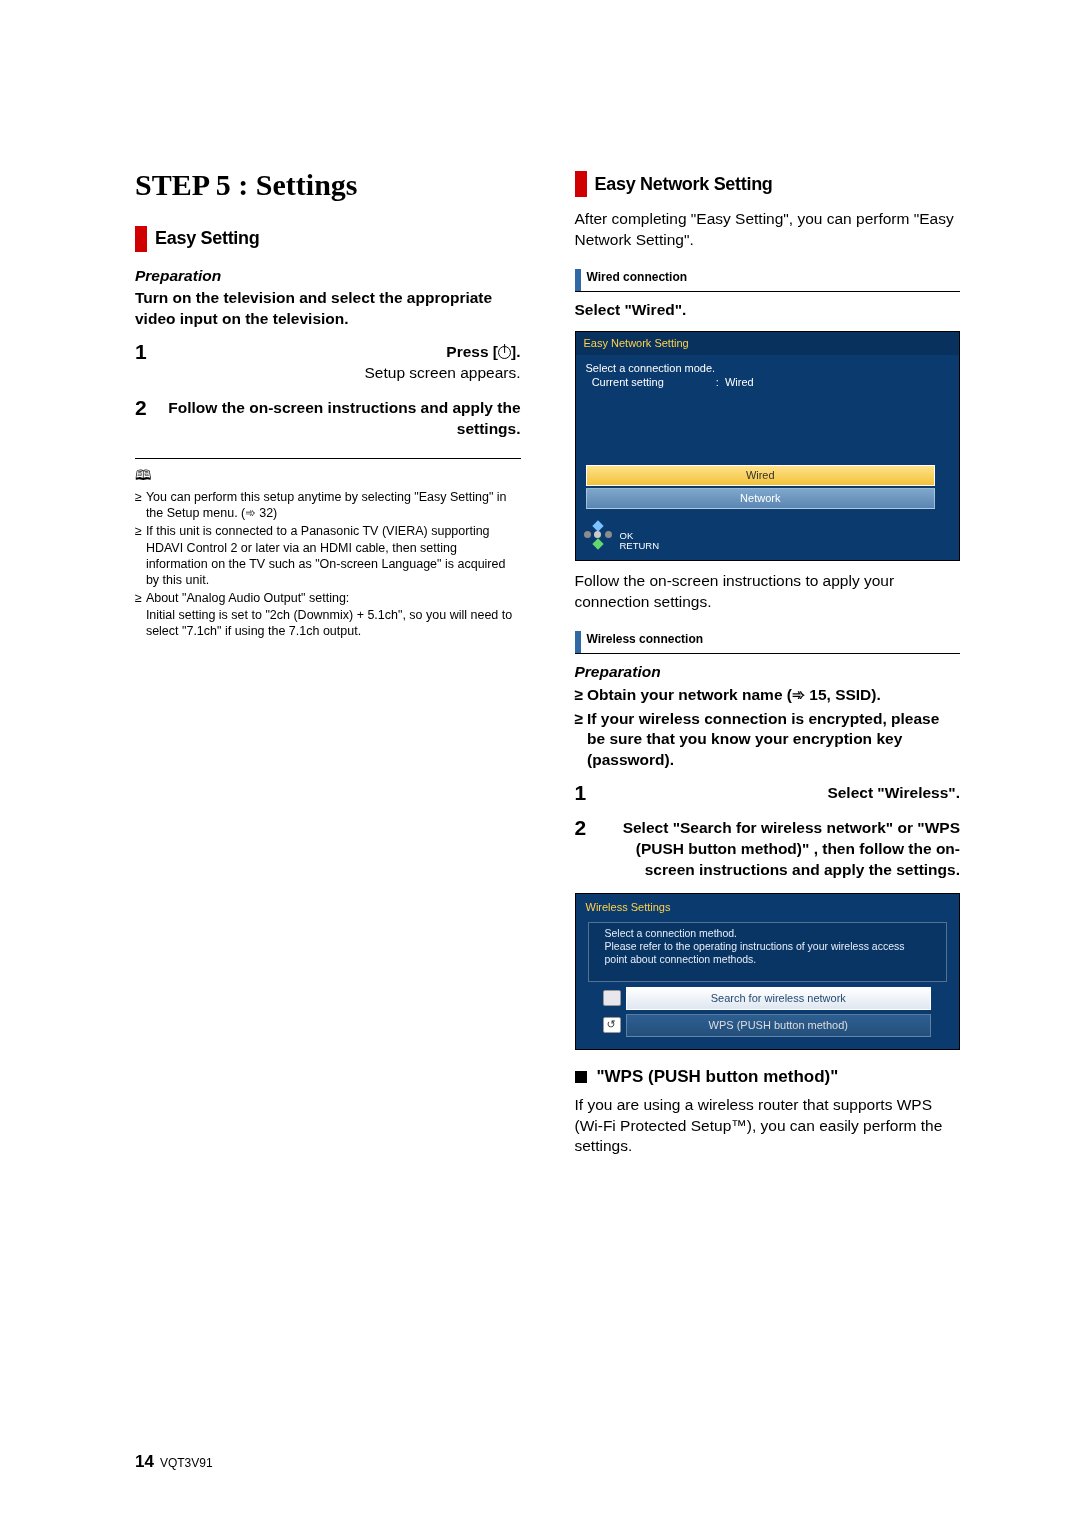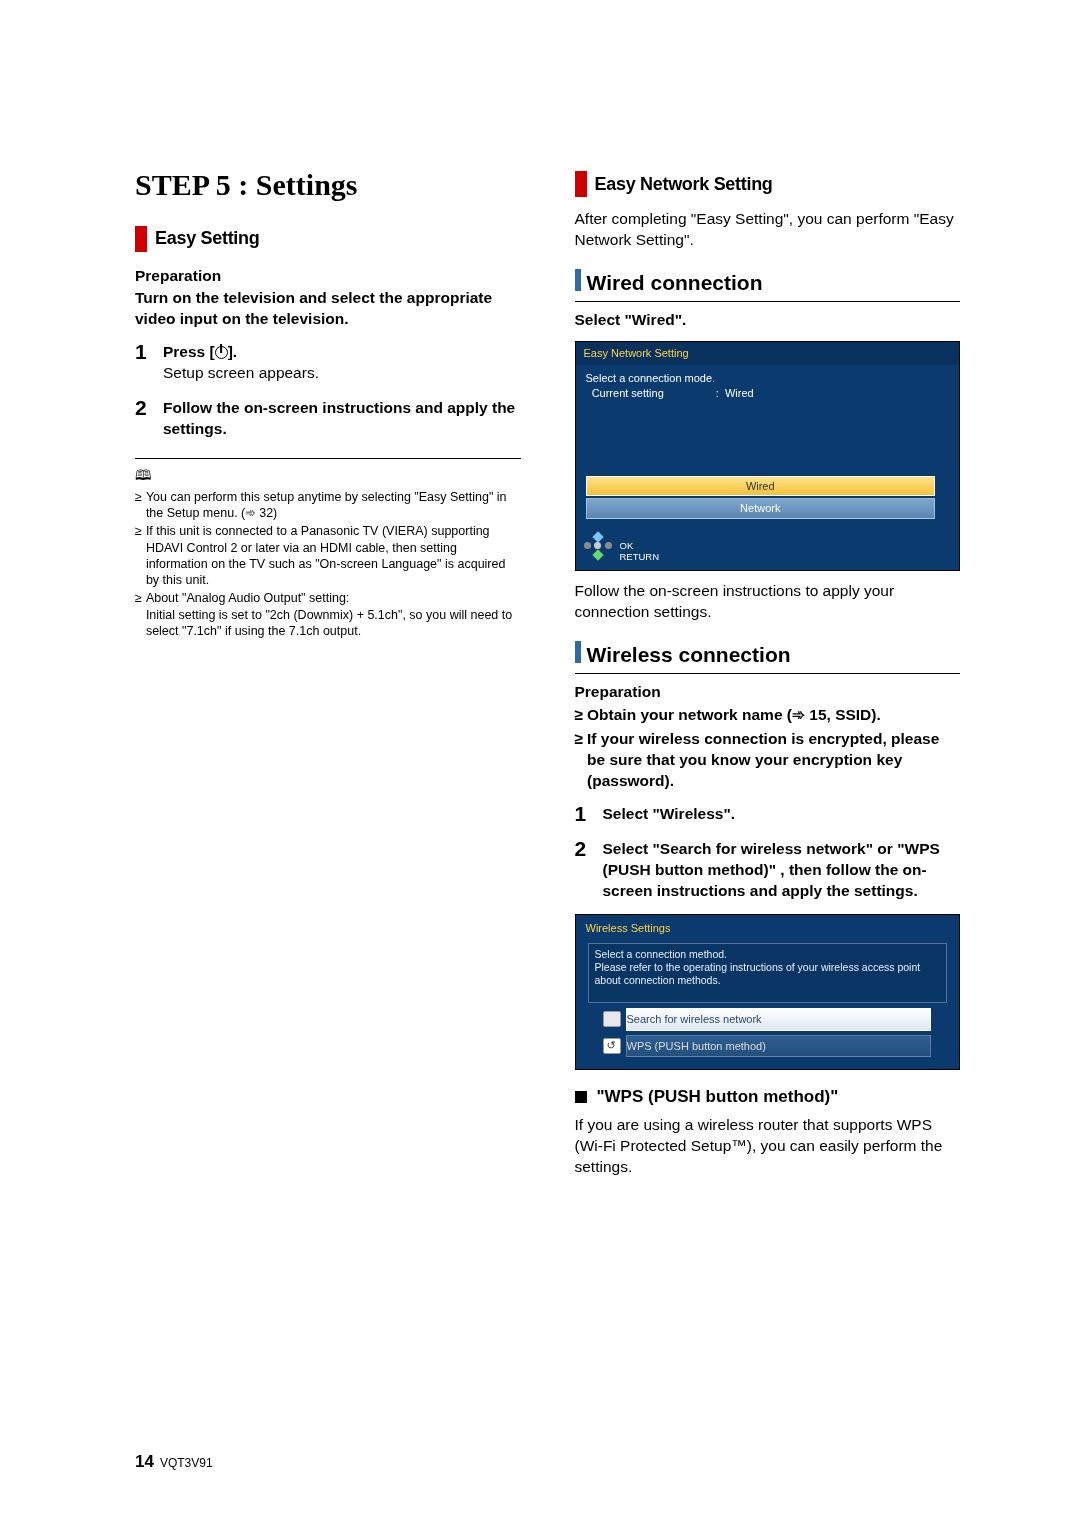--- a/index.html
+++ b/index.html
@@ -55,39 +55,39 @@
   }
   .sub-bar .tick {
     width: 6px;
     background: #2f6aa5;
     margin-right: 6px;
     flex-shrink: 0;
     height: 22px;
   }
   .sub-bar .label {
     font-weight: 900;
-    font-size: 21px;
+    font-size: 12px;
     padding-bottom: 4px;
   }
   p { margin-bottom: 10px; }
   .bold { font-weight: bold; }
-  .prep { font-weight: bold; margin-top: 14px; margin-bottom: 2px; }
+  .prep { font-weight: bold; margin-top: 14px; margin-bottom: 2px; font-style: italic; }
   ol.num { list-style: none; padding: 0; margin-top: 10px; }
   ol.num > li {
     display: flex;
     margin-bottom: 12px;
   }
   ol.num > li > .n {
     font-weight: 900;
     font-size: 21px;
     width: 28px;
     flex-shrink: 0;
     line-height: 1.1;
   }
-  ol.num > li > .body { flex: 1; padding-top: 2px; }
+  ol.num > li > .body { flex: 1; padding-top: 2px; text-align: right; }
   .hr-thin { height:1px; background:#000; border:none; margin:18px 0 6px 0; }
   .note-icon { display:inline-block; font-size:14px; margin-bottom:4px; }
   ul.notes { list-style:none; padding:0; font-size: 12.5px; line-height:1.3; }
   ul.notes > li { display:flex; margin-bottom:2px; }
   ul.notes > li::before { content:"≥"; margin-right:4px; flex-shrink:0; }
   ul.bullets { list-style:none; padding:0; }
   ul.bullets > li { display:flex; margin-bottom:3px; font-weight:bold; }
   ul.bullets > li::before { content:"≥"; margin-right:4px; flex-shrink:0; }
   .power-icon {
     display:inline-block;
@@ -147,32 +147,32 @@
     background:#0a3a6e;
     color:#fff;
     font-size:11px;
     margin: 12px 0 16px 0;
   }
   .tv2 .title{color:#ffd24a;padding:6px 10px 2px 10px;font-size:11px;}
   .tv2 .instr{
     margin:5px 12px;
     border:1px solid rgba(255,255,255,.3);
     background:rgba(0,0,0,.08);
-    padding:4px 6px;
+    padding:4px 16px;
     font-size:10.5px;
     color:#e6eef8;
     line-height:1.25;
     min-height:60px;
   }
   .tv2 .opt{
     margin:4px 28px;
     position:relative;
     border:1px solid rgba(255,255,255,.25);
     background:linear-gradient(#2d5f92,#244f7b);
-    color:#ddd; text-align:left;
+    color:#ddd; text-align:center;
     padding:3px 0;
     font-size:11px;
     margin-left:50px;
   }
   .tv2 .opt.first{
     background:linear-gradient(#ffffff,#dfe7f1);
     color:#244a71;
     border:1px solid #fff;
   }
   .tv2 .opt::before{

